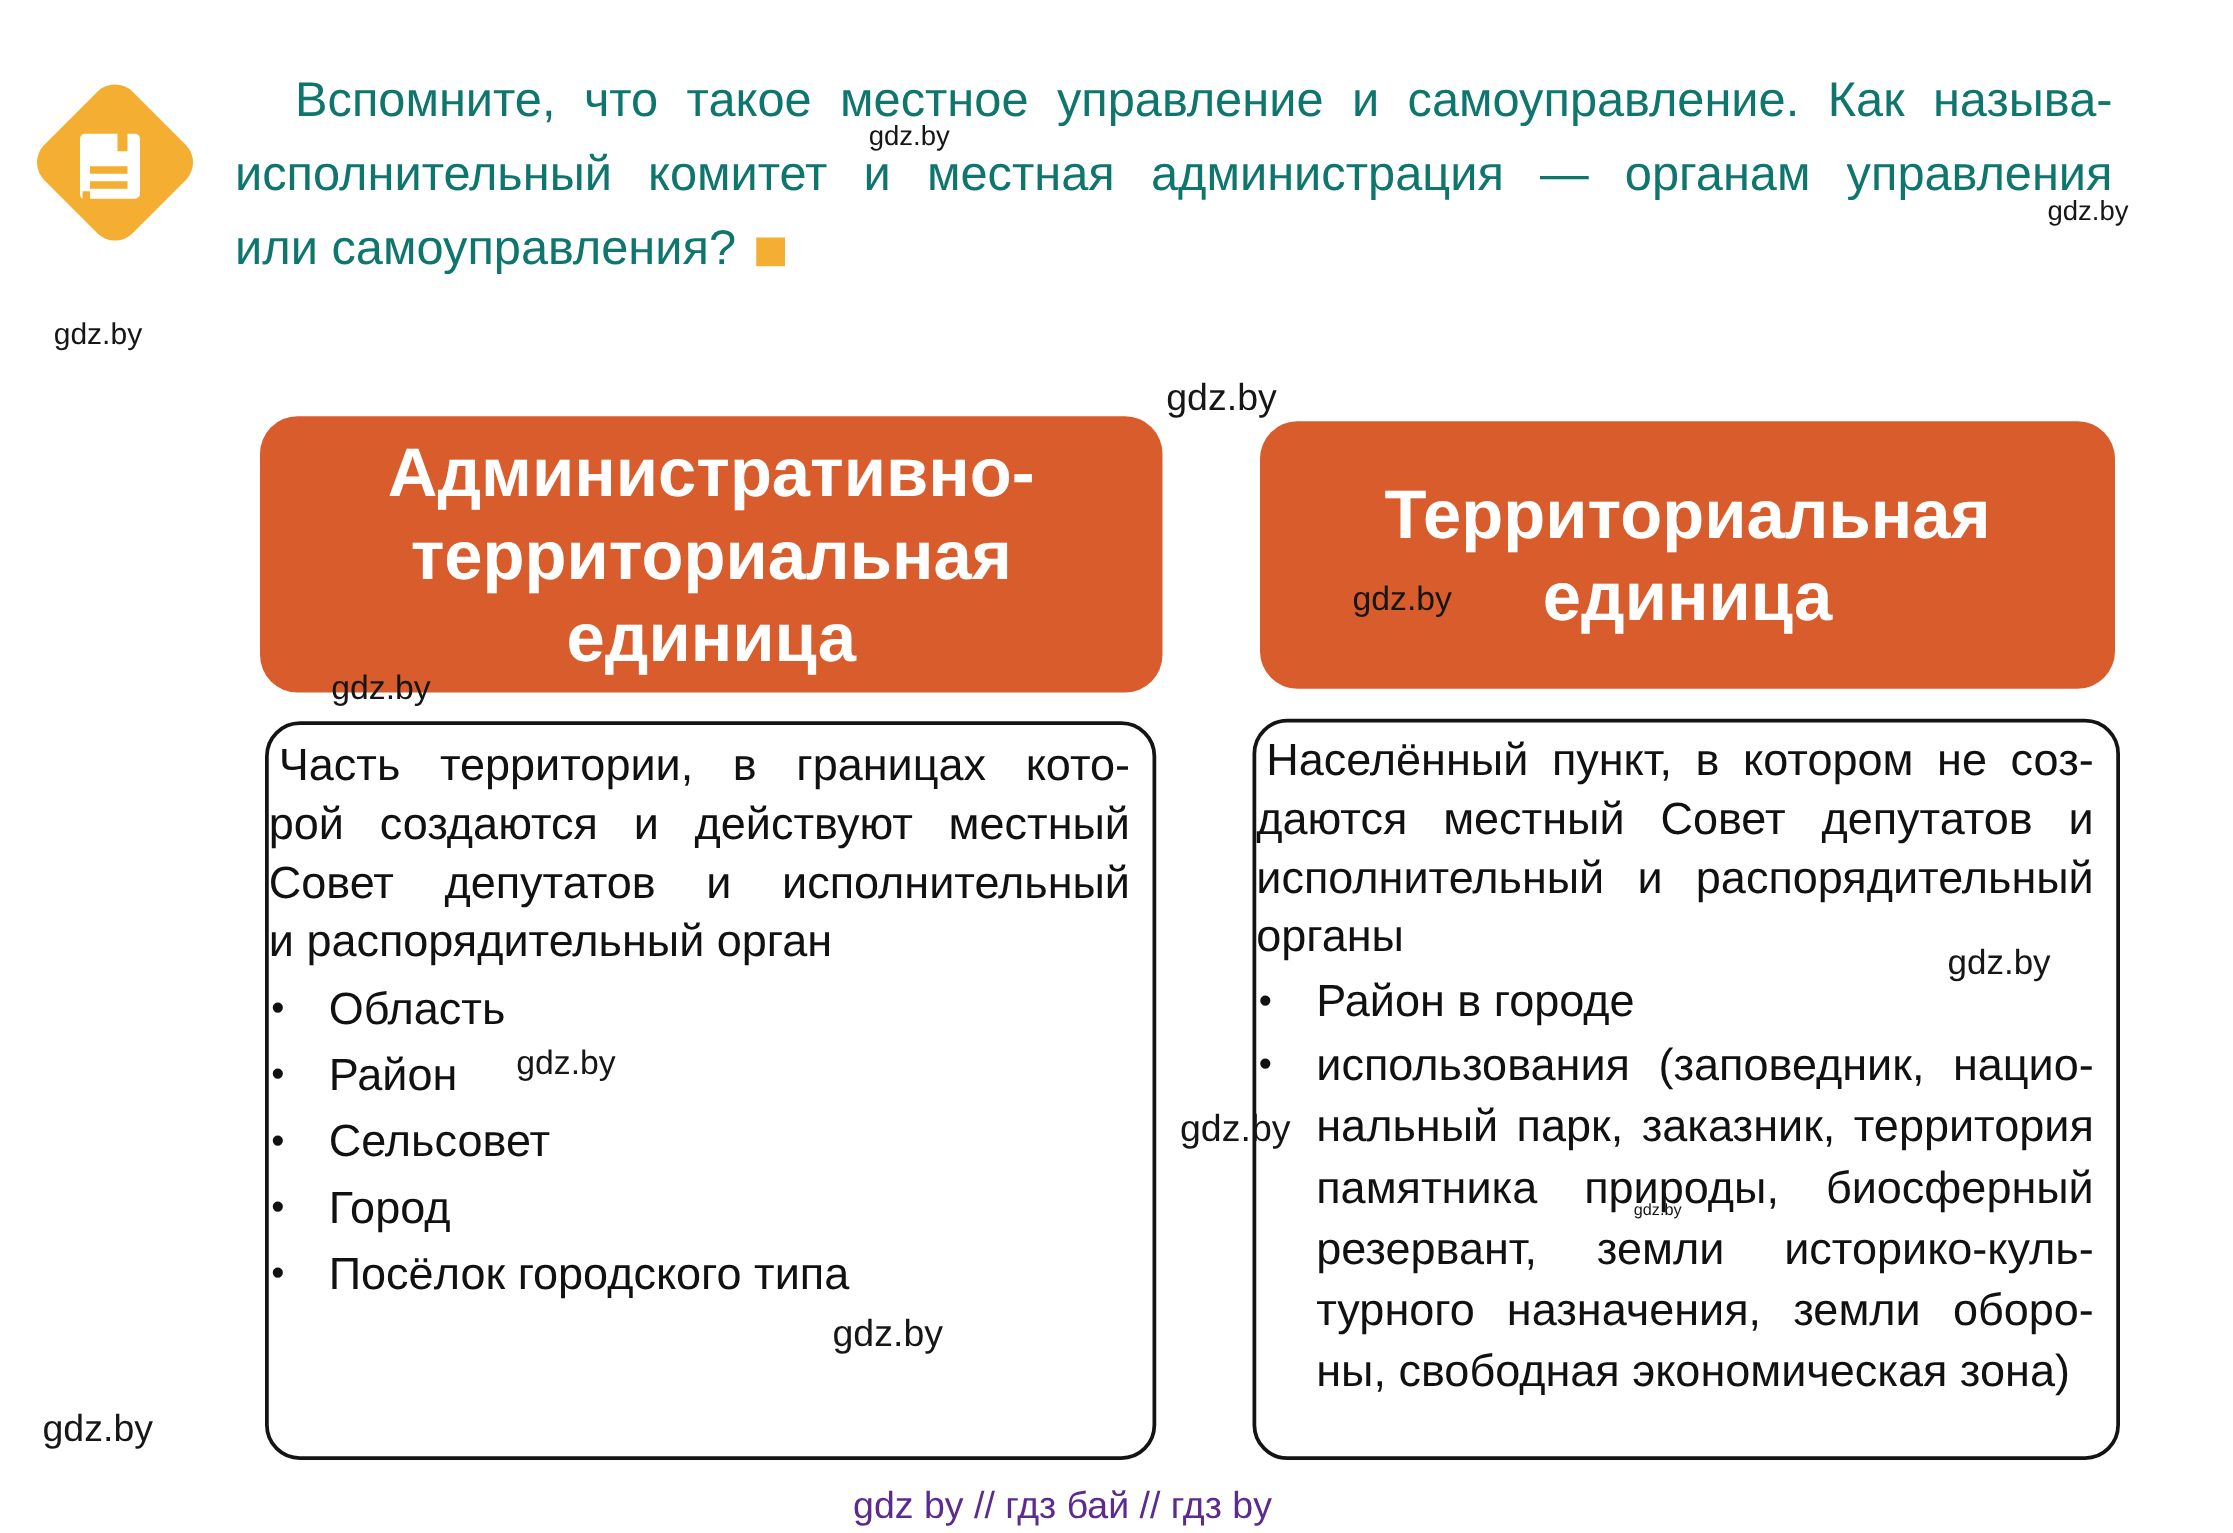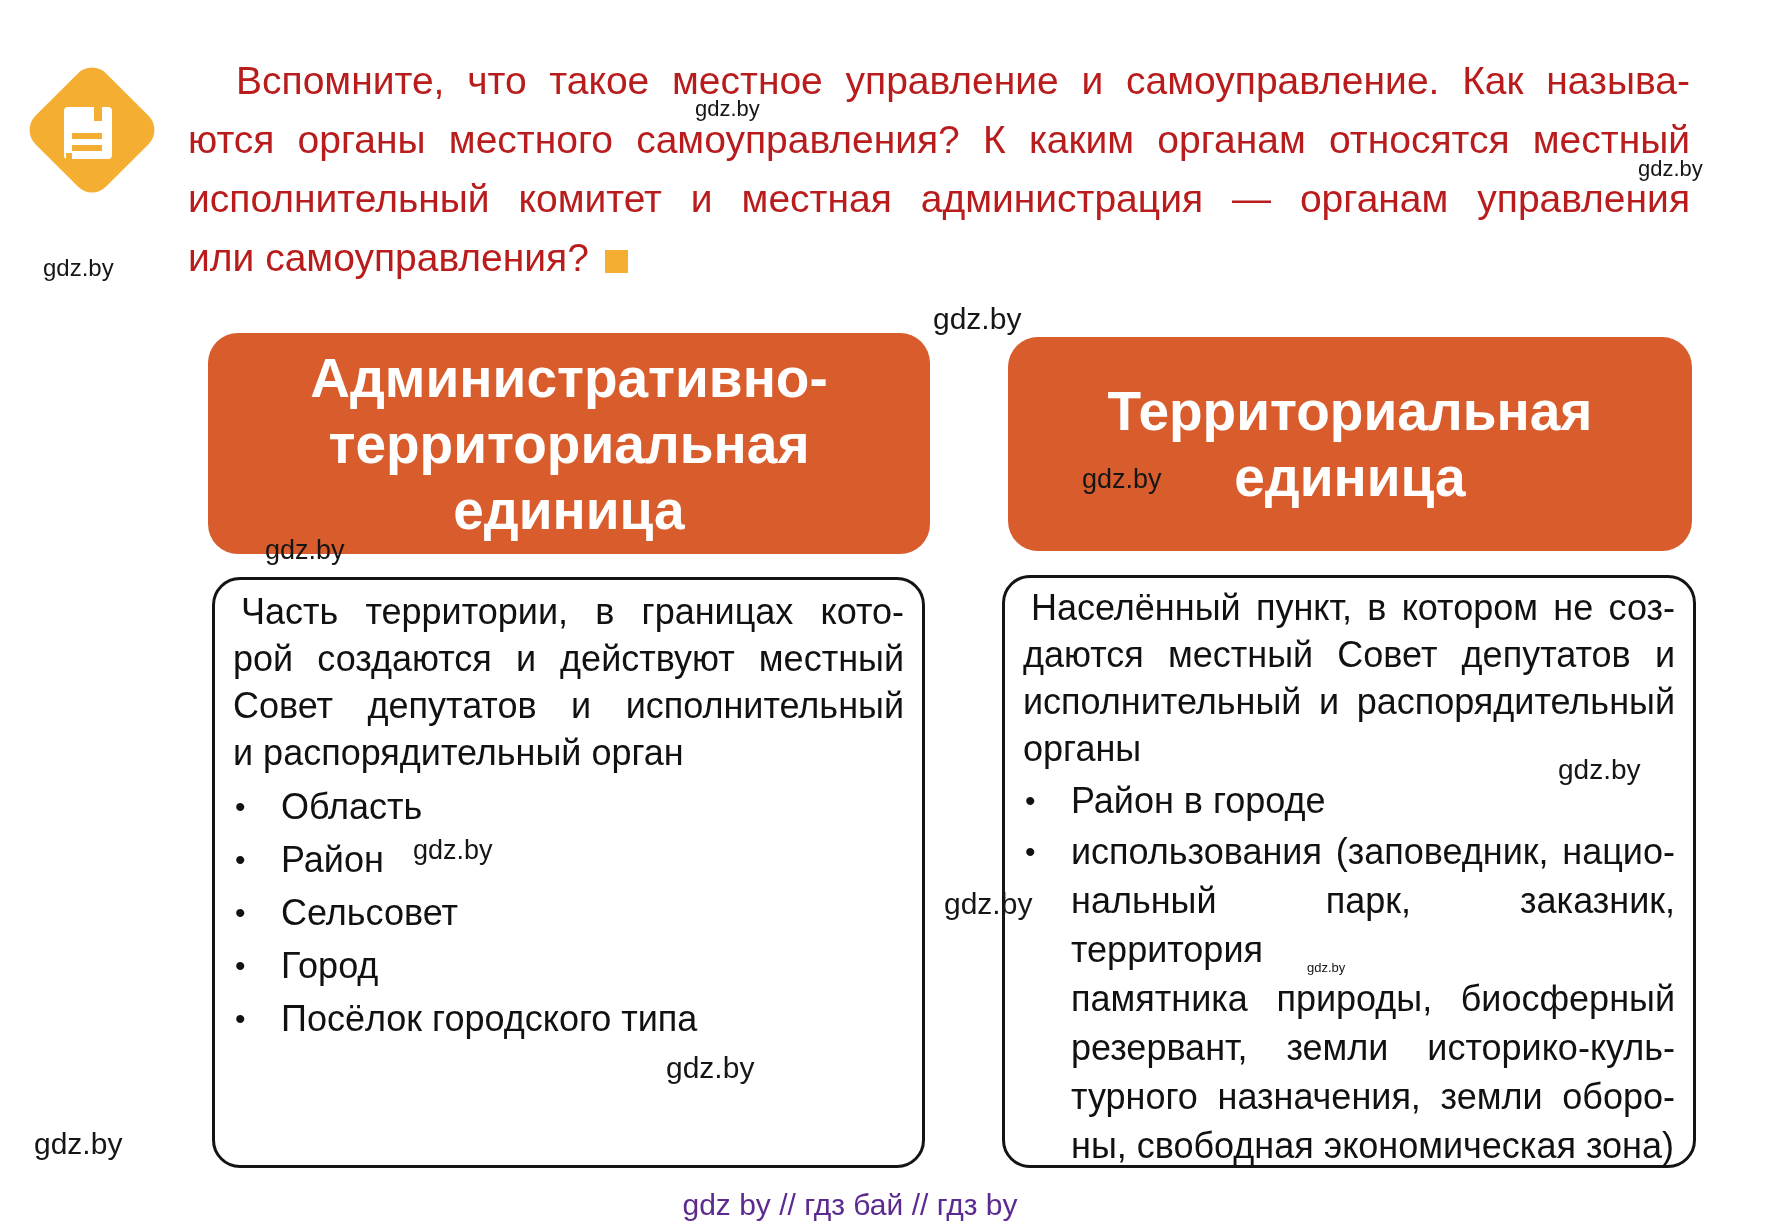--- a/index.html
+++ b/index.html
@@ -14,41 +14,41 @@
   }
   
   .diamond{
     position:absolute;left:42px;top:80px;width:100px;height:100px;
     background:var(--amber);border-radius:20px;transform:rotate(45deg);
   }
   .floppy{position:absolute;left:58px;top:97px;width:60px;height:66px;}
   
   .intro{
     position:absolute;left:188px;top:51px;width:1502px;
-    font-size:39px;line-height:59px;color:#b91c1c;
+    font-size:39px;line-height:59px;color:#0f766e;
   }
   .intro .first{padding-left:48px;}
   .jl{text-align:justify;text-align-last:justify;}
   .sq{
     display:inline-block;width:23px;height:23px;background:var(--amber);
     margin-left:16px;vertical-align:baseline;transform:translateY(2px);
   }
   
   .obox{
     position:absolute;background:var(--orange);border-radius:30px;color:#fff;
     font-weight:700;font-size:55px;line-height:66px;text-align:center;
     display:flex;flex-direction:column;justify-content:center;
   }
   #obox-left{left:208px;top:333px;width:722px;height:221px;}
   #obox-right{left:1008px;top:337px;width:684px;height:214px;}
   
   .wbox{
     position:absolute;background:#fff;border:3px solid #141414;border-radius:28px;
     box-sizing:border-box;font-size:36px;line-height:47px;color:#111;
-    padding:8px 18px 0 18px;overflow:hidden;
+    padding:8px 18px 0 0;overflow:hidden;
   }
   #wbox-left{left:212px;top:577px;width:713px;height:591px;}
   #wbox-right{left:1002px;top:575px;width:694px;height:593px;padding-top:6px;}
   .def .dfirst{padding-left:8px;}
   .bullets{margin-top:4px;}
   .bullet{display:flex;align-items:flex-start;}
   #wbox-left .bullet{line-height:53px;}
   #wbox-right .bullet{line-height:49px;margin-top:2px;}
   .bdot{flex:0 0 28px;width:28px;font-size:30px;padding-left:2px;}
   .btext{flex:1;margin-left:18px;}
@@ -70,21 +70,20 @@
   <div class="diamond"></div>
   <svg class="floppy" viewBox="0 0 60 66">
     <path d="M6 10 h30 v14 h8 V10 h6 a4 4 0 0 1 4 4 v44 a4 4 0 0 1 -4 4 H14 v-6 h-6 v6 a4 4 0 0 1 -2 -3.5 V14 a4 4 0 0 1 4 -4 z" fill="#ffffff"></path>
     <rect x="26" y="12" width="7" height="11" fill="#ffffff"></rect>
     <rect x="14" y="36" width="30" height="6" fill="#F4AF32"></rect>
     <rect x="14" y="48" width="30" height="6" fill="#F4AF32"></rect>
   </svg>
 
   <div class="intro">
       <div class="jl first"><span>Вспомните, что такое местное управление и самоуправление. Как называ-</span></div>
-      <div class="jl"><span>ются органы местного самоуправления? К каким органам относятся местный</span></div>
       <div class="jl"><span>исполнительный комитет и местная администрация — органам управления</span></div>
       <div><span>или самоуправления?</span><span class="sq"></span></div>
     </div>
 
   <div class="obox" id="obox-left">
       <div>Административно-</div>
       <div>территориальная</div>
       <div>единица</div>
     </div>
   <div class="obox" id="obox-right">

